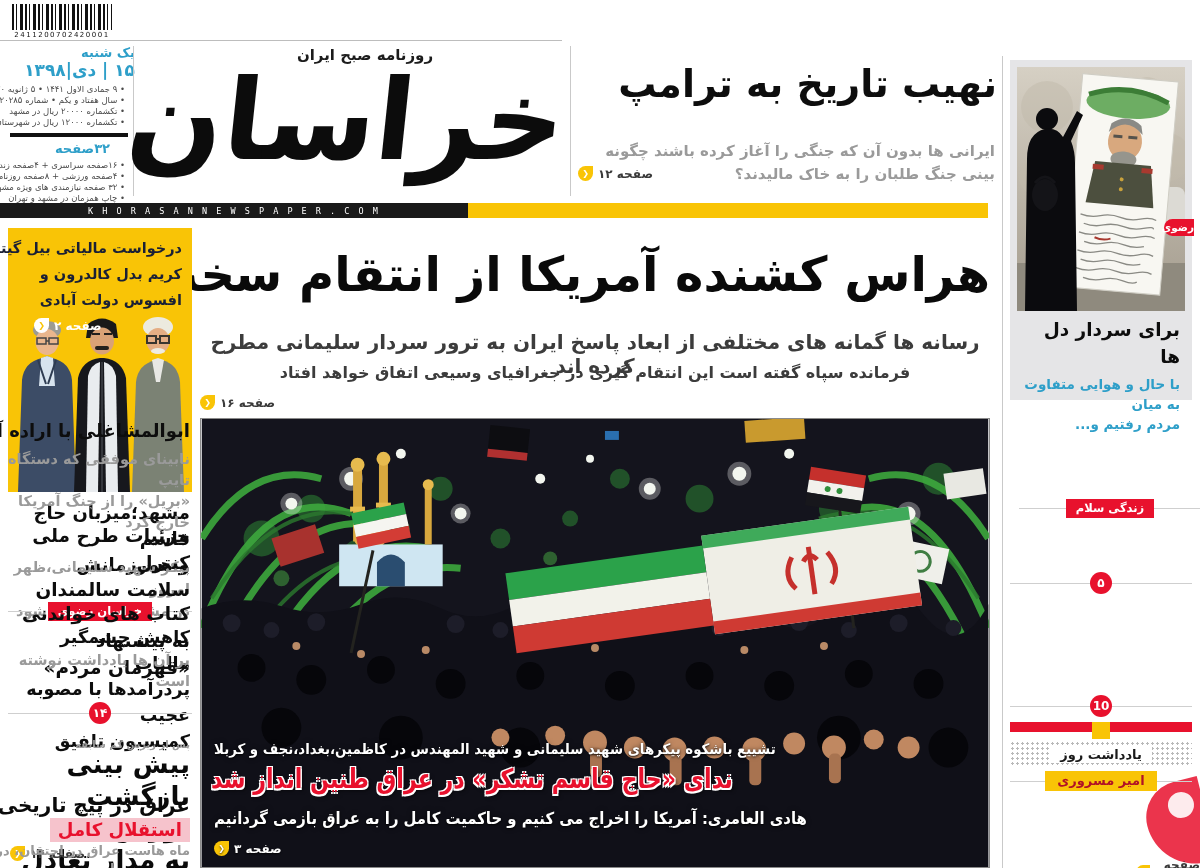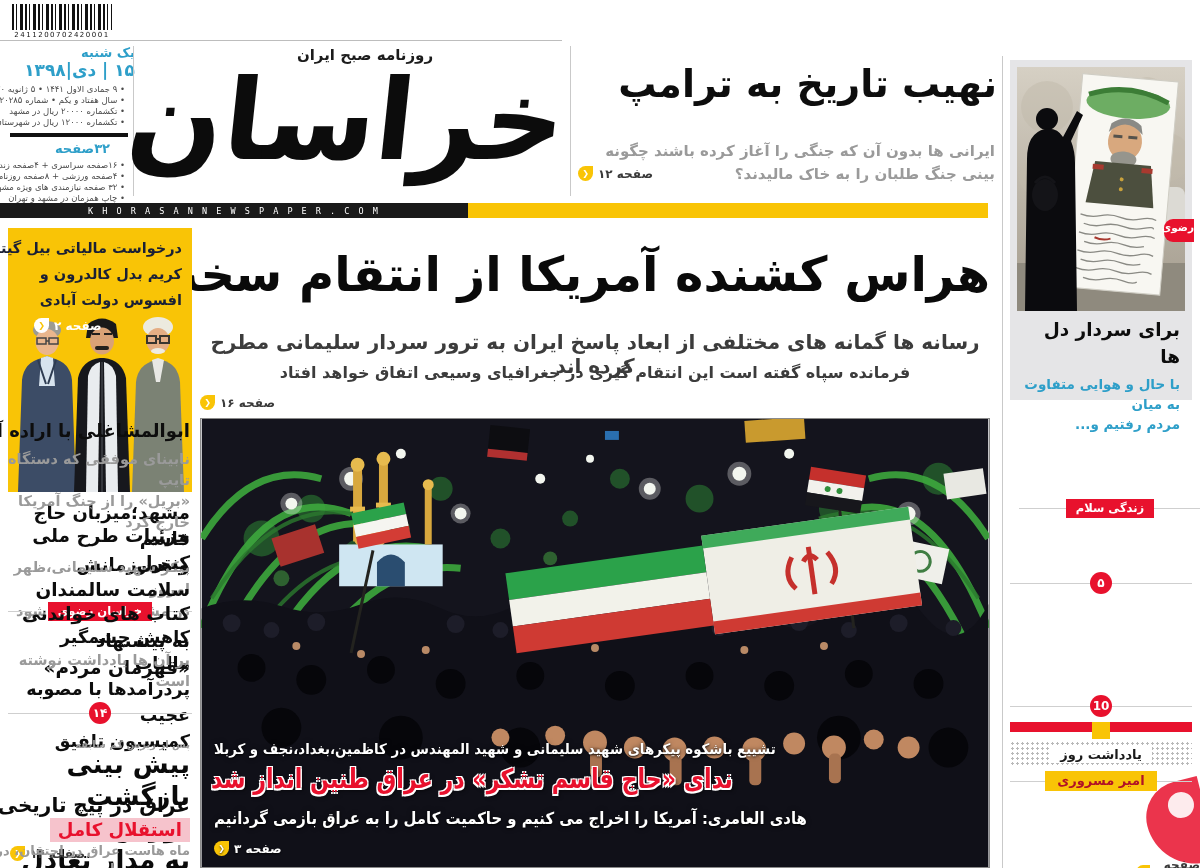--- a/index.html
+++ b/index.html
@@ -430,21 +430,21 @@
     </svg>
     <div class="abs b right" style="right:12px;top:256px;width:160px;font-size:18.5px;line-height:27px;color:#0d0d0d;">
       <div>برای سردار دل ها</div>
     </div>
     <div class="abs b right blue" style="right:12px;top:314px;width:160px;font-size:13.5px;line-height:20px;">
       <div>با حال و هوایی متفاوت به میان</div>
       <div>مردم رفتیم و...</div>
     </div>
   </div>
   <div class="abs" style="left:1164px;top:219px;width:30px;background:#e8112d;color:#fff;font-size:10.5px;font-weight:bold;
-              text-align:center;padding:2px 0 9px;border-radius:9px 0 0 9px;">رضوی</div>
+              text-align:center;padding:2px 0 3px;border-radius:9px 0 0 9px;">رضوی</div>
 
   <div class="abs b right nowrap" style="right:1010px;top:420px;width:182px;font-size:18px;color:#0d0d0d;">ابوالمشاغلی با اراده آهنین</div>
   <div class="abs b right gray" style="right:1010px;top:449px;width:182px;font-size:14.5px;line-height:21px;">
     <div>نابینای موفقی که دستگاه تایپ</div>
     <div>«بریل» را از چنگ آمریکا خارج کرد</div>
   </div>
   <div class="abs divider" style="left:1019px;top:499px;width:182px;">
     <span class="line"></span>
     <span class="rbadge">زندگی سلام</span>
     <span class="line"></span>

